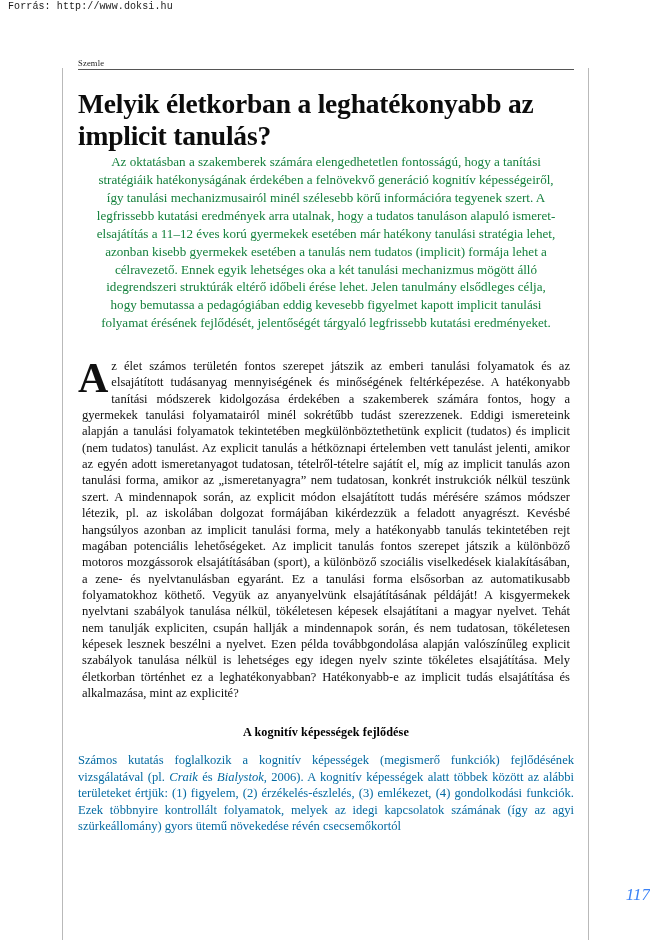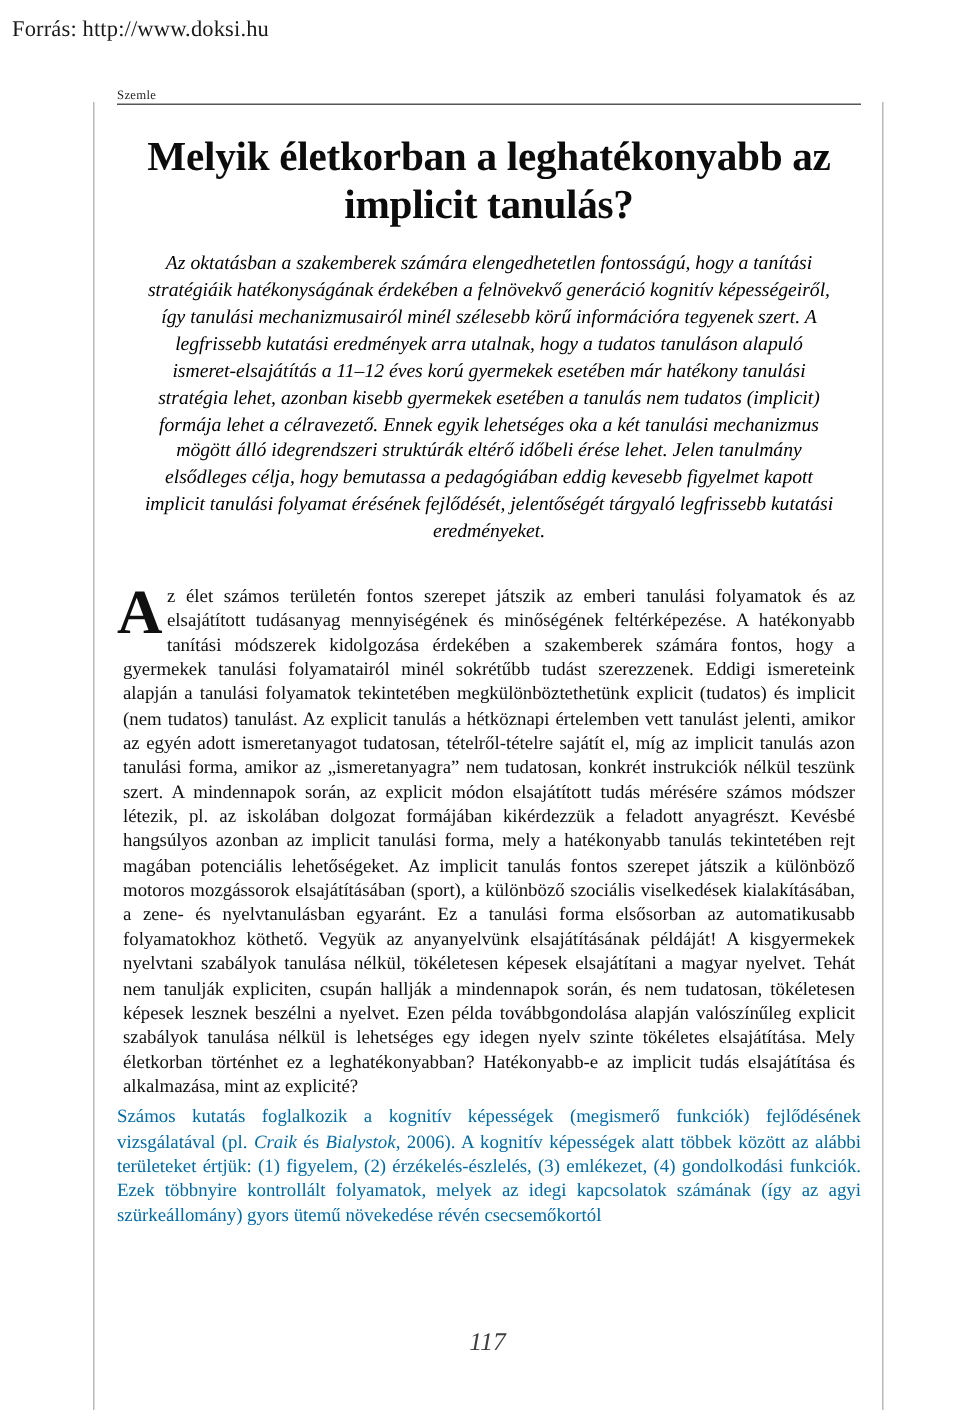--- a/index.html
+++ b/index.html
@@ -14,24 +14,24 @@
     position: relative;
     overflow: hidden;
     font-family: "Liberation Serif", serif;
     color: #000000;
     -webkit-font-smoothing: antialiased;
   }
 
   
   .source-stamp {
     position: absolute;
-    top: 12px;
+    top: 1px;
     left: 8px;
-    font-family: Liberation Serif, serif;
-    font-size: 15px;
+    font-family: Liberation Mono, monospace;
+    font-size: 10px;
     color: #1a1a1a;
     letter-spacing: 0.1px;
     white-space: nowrap;
   }
 
   
   .page-frame {
     position: absolute;
     left: 62px;
     top: 68px;
@@ -63,37 +63,35 @@
   .head-rule {
     border-bottom: 0.8px solid #555;
     width: 100%;
     height: 0;
     margin-top: 1px;
   }
 
   
   .doc-title {
     margin: 16px 0 0 0;
-    text-align: center;
     font-family: "Liberation Serif", serif;
     font-weight: bold;
     font-size: 27.5px;
     line-height: 1.17;
     letter-spacing: -0.2px;
     color: #0c0c0c;
   }
 
   
   .abstract {
-    margin: 14px 18px 0 18px;
+    margin: 1px 18px 0 18px;
     text-align: center;
-    font-style: italic;
     font-size: 13.1px;
     line-height: 1.365;
-    color: #000000;
+    color: #15803d;
   }
 
   
   .body-text {
     margin-top: 26px;
     font-size: 12.55px;
     line-height: 1.305;
     text-align: justify;
     text-justify: inter-word;
     hyphens: manual;
@@ -127,24 +125,24 @@
   }
   .section-body p { margin: 0; }
   .section-body i { font-style: italic; }
 
   
   .folio {
     position: absolute;
     left: 0;
     right: 0;
     top: 885px;
-    text-align: center;
+    text-align: right;
     font-style: italic;
     font-size: 17px;
-    color: #404040;
+    color: #3b82f6;
   }
 </style>
 </head>
 <body>
 
 <div class="source-stamp">Forrás: http://www.doksi.hu</div>
 
 <div class="page-frame"></div>
 
 <div class="page">
@@ -156,20 +154,21 @@
 
   <h1 class="doc-title">Melyik életkorban a leghatékonyabb az implicit tanulás?</h1>
 
   <div class="abstract">Az oktatásban a szakemberek számára elengedhetetlen fontosságú, hogy a tanítási stratégiáik hatékonyságának érdekében a felnövekvő generáció kognitív képességeiről, így tanulási mechanizmusairól minél szélesebb körű információra tegyenek szert. A legfrissebb kutatási eredmények arra utalnak, hogy a tudatos tanuláson alapuló ismeret-elsajátítás a 11–12 éves korú gyermekek esetében már hatékony tanulási stratégia lehet, azonban kisebb gyermekek esetében a tanulás nem tudatos (implicit) formája lehet a célravezető. Ennek egyik lehetséges oka a két tanulási mechanizmus mögött álló idegrendszeri struktúrák eltérő időbeli érése lehet. Jelen tanulmány elsődleges célja, hogy bemutassa a pedagógiában eddig kevesebb figyelmet kapott implicit tanulási folyamat érésének fejlődését, jelentőségét tárgyaló legfrissebb kutatási eredményeket.</div>
 
   <div class="body-text">
     <span class="dropcap">A</span>
     <p>z élet számos területén fontos szerepet játszik az emberi tanulási folyamatok és az elsajátított tudásanyag mennyiségének és minőségének feltérképezése. A hatékonyabb tanítási módszerek kidolgozása érdekében a szakemberek számára fontos, hogy a gyermekek tanulási folyamatairól minél sokrétűbb tudást szerezzenek. Eddigi ismereteink alapján a tanulási folyamatok tekintetében megkülönböztethetünk explicit (tudatos) és implicit (nem tudatos) tanulást. Az explicit tanulás a hétköznapi értelemben vett tanulást jelenti, amikor az egyén adott ismeretanyagot tudatosan, tételről-tételre sajátít el, míg az implicit tanulás azon tanulási forma, amikor az „ismeretanyagra” nem tudatosan, konkrét instrukciók nélkül teszünk szert. A mindennapok során, az explicit módon elsajátított tudás mérésére számos módszer létezik, pl. az iskolában dolgozat formájában kikérdezzük a feladott anyagrészt. Kevésbé hangsúlyos azonban az implicit tanulási forma, mely a hatékonyabb tanulás tekintetében rejt magában potenciális lehetőségeket. Az implicit tanulás fontos szerepet játszik a különböző motoros mozgássorok elsajátításában (sport), a különböző szociális viselkedések kialakításában, a zene- és nyelvtanulásban egyaránt. Ez a tanulási forma elsősorban az automatikusabb folyamatokhoz köthető. Vegyük az anyanyelvünk elsajátításának példáját! A kisgyermekek nyelvtani szabályok tanulása nélkül, tökéletesen képesek elsajátítani a magyar nyelvet. Tehát nem tanulják expliciten, csupán hallják a mindennapok során, és nem tudatosan, tökéletesen képesek lesznek beszélni a nyelvet. Ezen példa továbbgondolása alapján valószínűleg explicit szabályok tanulása nélkül is lehetséges egy idegen nyelv szinte tökéletes elsajátítása. Mely életkorban történhet ez a leghatékonyabban? Hatékonyabb-e az implicit tudás elsajátítása és alkalmazása, mint az explicité?</p>
   </div>
 
+  <h2 class="section-heading">A kognitív képességek fejlődése</h2>
 
   <div class="section-body">
     <p><span>Számos kutatás foglalkozik a kognitív képességek (megismerő funkciók) fejlődésének vizsgálatával (pl. </span><i>Craik</i><span> és </span><i>Bialystok</i><span>, 2006). A kognitív képességek alatt többek között az alábbi területeket értjük: (1) figyelem, (2) érzékelés-észlelés, (3) emlékezet, (4) gondolkodási funkciók. Ezek többnyire kontrollált folyamatok, melyek az idegi kapcsolatok számának (így az agyi szürkeállomány) gyors ütemű növekedése révén csecsemőkortól</span></p>
   </div>
 
 </div>
 
 <div class="folio">117</div>
 
 </body></html>

